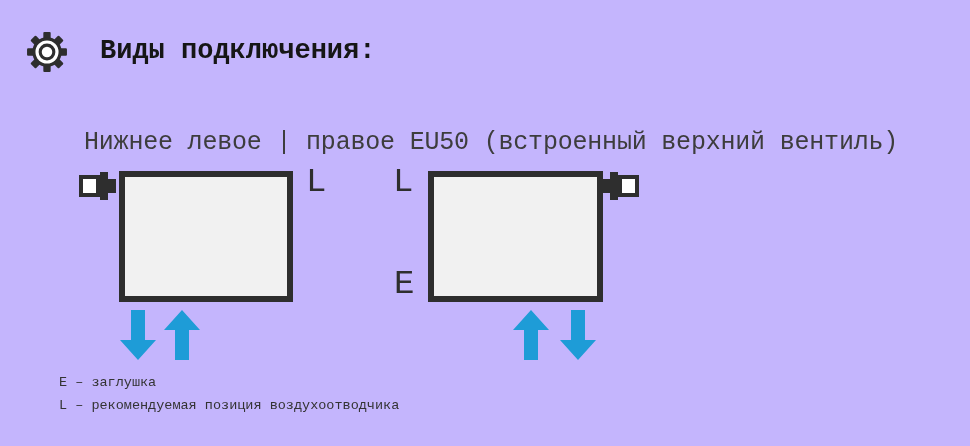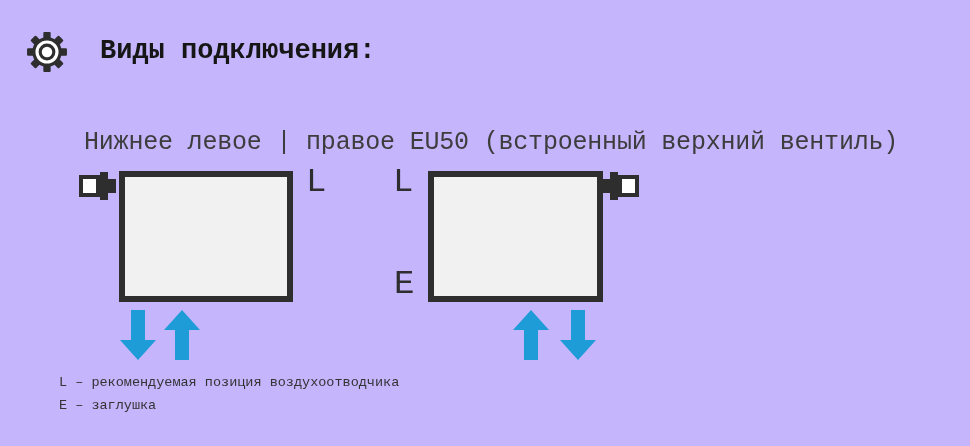--- a/index.html
+++ b/index.html
@@ -124,17 +124,17 @@
     </div>
     <svg class="arrow ar-r-up" viewBox="0 0 36 50" aria-hidden="true">
       <polygon points="18,0 36,20 25,20 25,50 11,50 11,20 0,20"></polygon>
     </svg>
     <svg class="arrow ar-r-down" viewBox="0 0 36 50" aria-hidden="true">
       <polygon points="18,50 36,30 25,30 25,0 11,0 11,30 0,30"></polygon>
     </svg>
   </div>
 
   <div class="legend">
+    <div>E – заглушка</div>
     <div>L – рекомендуемая позиция воздухоотводчика</div>
-    <div>E – заглушка</div>
   </div>
 
 </div>
 
 </body></html>

